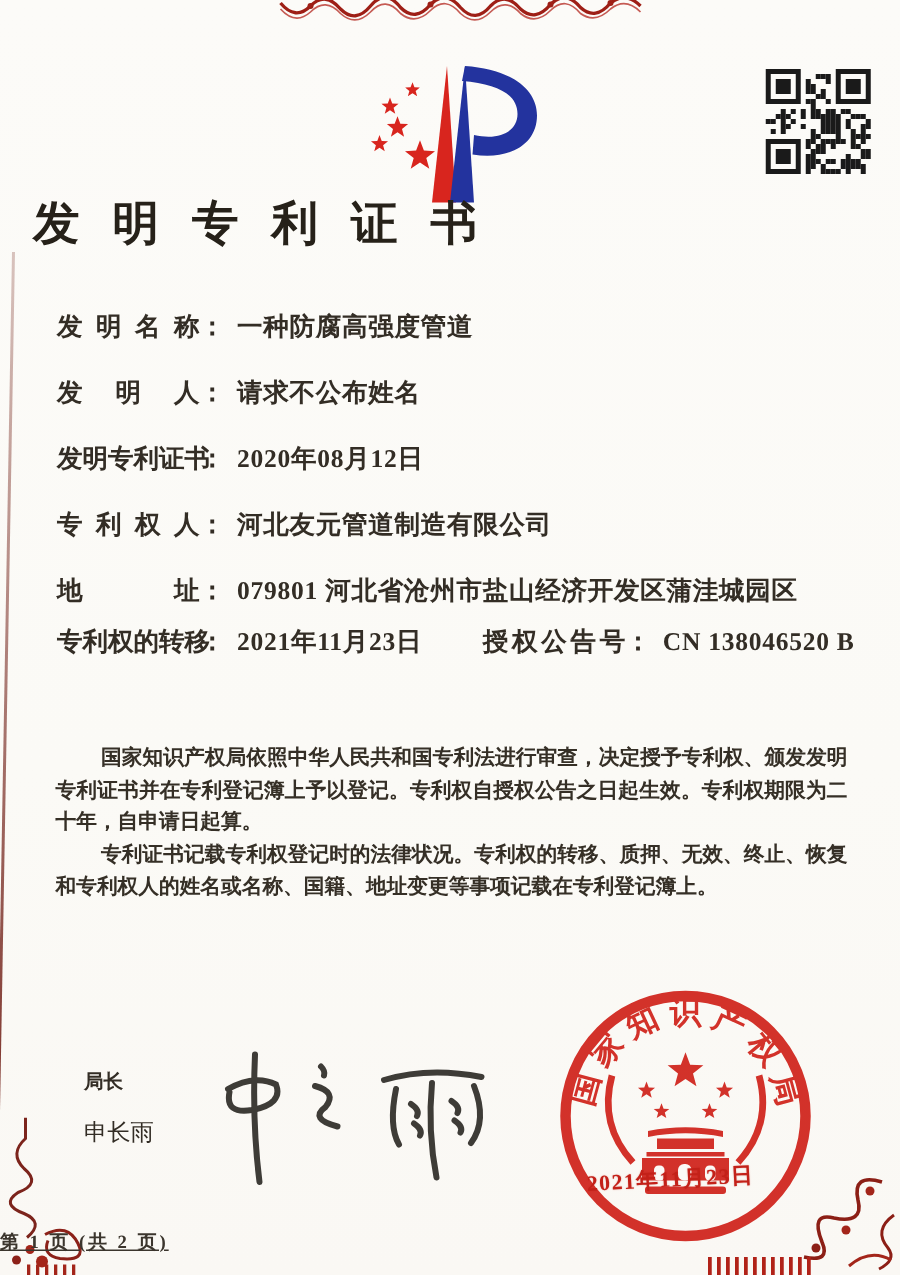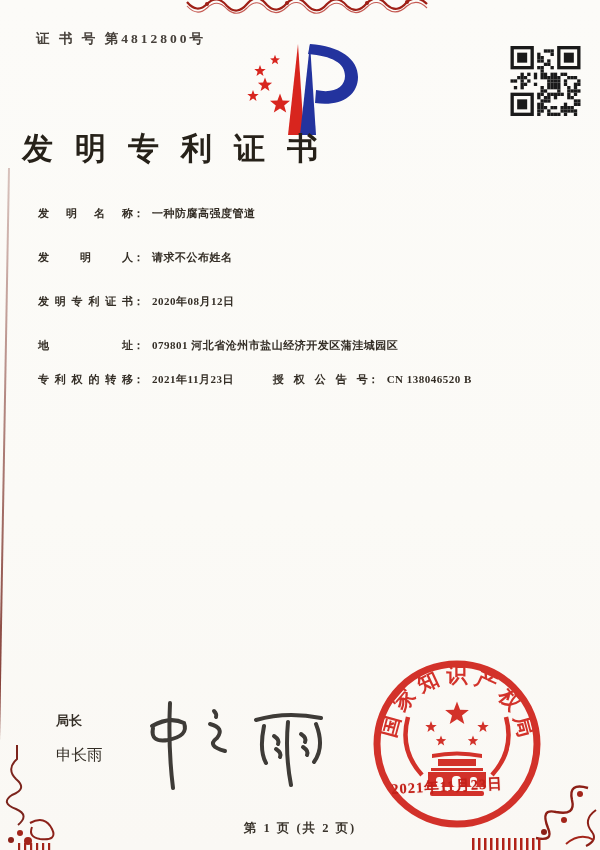--- a/index.html
+++ b/index.html
@@ -9,38 +9,38 @@
     overflow:hidden;
     font-family:"Liberation Serif","DejaVu Serif",serif;
     color:#2e2a25;
   }
   .cert-no{position:absolute;left:36px;top:30px;font-size:13.5px;font-weight:bold;letter-spacing:3px;color:#46403a;}
   .logo{position:absolute;left:238px;top:40px;width:135px;height:98px;}
   .qr{position:absolute;left:509px;top:46px;width:73px;height:70px;}
   .title{position:absolute;left:0;top:128px;width:100%;
     font-size:31px;font-weight:bold;letter-spacing:22px;text-indent:22px;color:#262119;}
   .fields{position:absolute;left:38px;top:206px;width:540px;}
-  .frow{height:25px;margin-bottom:19px;font-size:11px;font-weight:bold;color:#332d25;white-space:nowrap;}
+  .frow{height:25px;margin-bottom:19px;font-size:17px;font-weight:bold;color:#332d25;white-space:nowrap;}
   .frow .lbl{display:inline-block;width:95px;text-align:justify;text-align-last:justify;}
   .frow .colon{display:inline-block;}
   .frow .val{margin-left:8px;letter-spacing:.5px;}
   .frow.double{margin-top:-10px;}
   .grp2{margin-left:36px;}
   .body-text{position:absolute;left:37px;top:494px;width:528px;
     font-size:13.8px;line-height:21.5px;text-align:justify;color:#352f26;font-weight:600;}
   .body-text p{margin:0;text-indent:2.2em;}
   .sig-role{position:absolute;left:56px;top:712px;font-size:13px;font-weight:bold;color:#332d25;}
   .sig-name{position:absolute;left:56px;top:745px;font-size:15.5px;font-weight:normal;color:#332d25;}
   .signature{position:absolute;left:128px;top:690px;width:225px;height:100px;}
   .seal{position:absolute;left:368px;top:655px;width:178px;height:178px;opacity:.93;}
   .seal-date{position:absolute;left:372px;top:777px;width:150px;text-align:center;
     font-size:14.5px;font-weight:bold;color:#c32119;letter-spacing:1px;
     transform:rotate(-3deg);text-shadow:0 0 1px rgba(195,33,25,.45);}
-  .page-footer{position:absolute;left:0;top:820px;width:100%;text-align:center;
-    font-size:12.5px;font-weight:bold;letter-spacing:2px;color:#3b352d;}
+  .page-footer{position:absolute;left:0;top:820px;width:100%;
+    font-size:12.5px;font-weight:bold;letter-spacing:2px;color:#3b352d;text-decoration:underline;}
   .orn-top{position:absolute;left:182px;top:0;width:250px;height:14px;}
   .left-line{position:absolute;left:8px;top:168px;width:1.5px;height:597px;
     background:linear-gradient(180deg,rgba(150,90,80,.35),#7a2e26);
     transform:rotate(1deg);transform-origin:top left;}
   .orn-bl{position:absolute;left:0;top:745px;width:60px;height:105px;}
   .orn-br{position:absolute;left:448px;top:780px;width:152px;height:70px;}
 </style>
 </head>
 <body>
 
@@ -84,21 +84,20 @@
         <rect x="54" y="58" width="2.5" height="12"></rect>
       <rect x="60" y="58" width="2.5" height="12"></rect>
         <rect x="66" y="58" width="2.5" height="12"></rect>
       <rect x="72" y="58" width="2.5" height="12"></rect>
         <rect x="78" y="58" width="2.5" height="12"></rect>
       <rect x="84" y="58" width="2.5" height="12"></rect>
         <rect x="90" y="58" width="2.5" height="12"></rect>
     </g>
   </svg>
 
-  <div class="cert-no">证 书 号 第4812800号</div>
 
   <svg class="logo" viewBox="0 0 135 98" aria-hidden="true">
     <polygon points="60,4 50,95 66,95" fill="#d8251e"></polygon>
     <polygon points="72,4 62,95 78,95" fill="#23339e"></polygon>
     <path d="M72,4 C102,6 120,19 120,37 C120,56 102,67 77,63 L78,50 C96,54 107,47 107,36 C107,23 94,16 70,14 Z" fill="#23339e"></path>
     <g id="logo-stars">
         <polygon points="42.0,53.5 44.6,60.4 52.0,60.8 46.2,65.4 48.2,72.5 42.0,68.4 35.8,72.5 37.8,65.4 32.0,60.8 39.4,60.4" fill="#d8251e"></polygon>
         <polygon points="27.0,37.5 28.9,42.5 34.1,42.7 30.0,46.0 31.4,51.1 27.0,48.1 22.6,51.1 24.0,46.0 19.9,42.7 25.1,42.5" fill="#d8251e"></polygon>
         <polygon points="15.0,50.0 16.5,54.0 20.7,54.1 17.4,56.8 18.5,60.9 15.0,58.5 11.5,60.9 12.6,56.8 9.3,54.1 13.5,54.0" fill="#d8251e"></polygon>
         <polygon points="22.0,25.0 23.5,29.0 27.7,29.1 24.4,31.8 25.5,35.9 22.0,33.5 18.5,35.9 19.6,31.8 16.3,29.1 20.5,29.0" fill="#d8251e"></polygon>
@@ -249,32 +248,39 @@
     <div class="frow">
       <span class="lbl">发明名称</span><span class="colon">：</span><span class="val">一种防腐高强度管道</span>
     </div>
     <div class="frow">
       <span class="lbl">发明人</span><span class="colon">：</span><span class="val">请求不公布姓名</span>
     </div>
     <div class="frow">
       <span class="lbl">发明专利证书</span><span class="colon">：</span><span class="val">2020年08月12日</span>
     </div>
     <div class="frow">
+      <span class="lbl">专利权人</span><span class="colon">：</span><span class="val">河北友元管道制造有限公司</span>
+    </div>
+    <div class="frow">
       <span class="lbl">地址</span><span class="colon">：</span><span class="val">079801 河北省沧州市盐山经济开发区蒲洼城园区</span>
     </div>
     <div class="frow double">
       <span>
         <span class="lbl">专利权的转移</span><span class="colon">：</span><span class="val">2021年11月23日</span>
       </span>
       <span class="grp2">
         <span class="lbl">授权公告号</span><span class="colon">：</span><span class="val">CN 138046520 B</span>
       </span>
     </div>
   </div>
 
+  <div class="body-text">
+    <p>国家知识产权局依照中华人民共和国专利法进行审查，决定授予专利权、颁发发明专利证书并在专利登记簿上予以登记。专利权自授权公告之日起生效。专利权期限为二十年，自申请日起算。</p>
+    <p>专利证书记载专利权登记时的法律状况。专利权的转移、质押、无效、终止、恢复和专利权人的姓名或名称、国籍、地址变更等事项记载在专利登记簿上。</p>
+  </div>
 
   <div class="sig-role">局长</div>
   <div class="sig-name">申长雨</div>
   <svg class="signature" viewBox="0 0 225 100" aria-hidden="true">
     <g fill="none" stroke="#2a2723" stroke-width="4" stroke-linecap="round" opacity=".9">
       <path d="M24,36 Q42,26 56,33 Q61,46 40,50 Q22,53 25,38"></path>
       <path d="M42,13 Q40,58 45,98"></path>
       <path d="M86,21 q3,3 2,6"></path>
       <path d="M82,34 Q97,38 89,48 Q78,56 97,61"></path>
       <path d="M128,30 Q158,21 193,28"></path>

